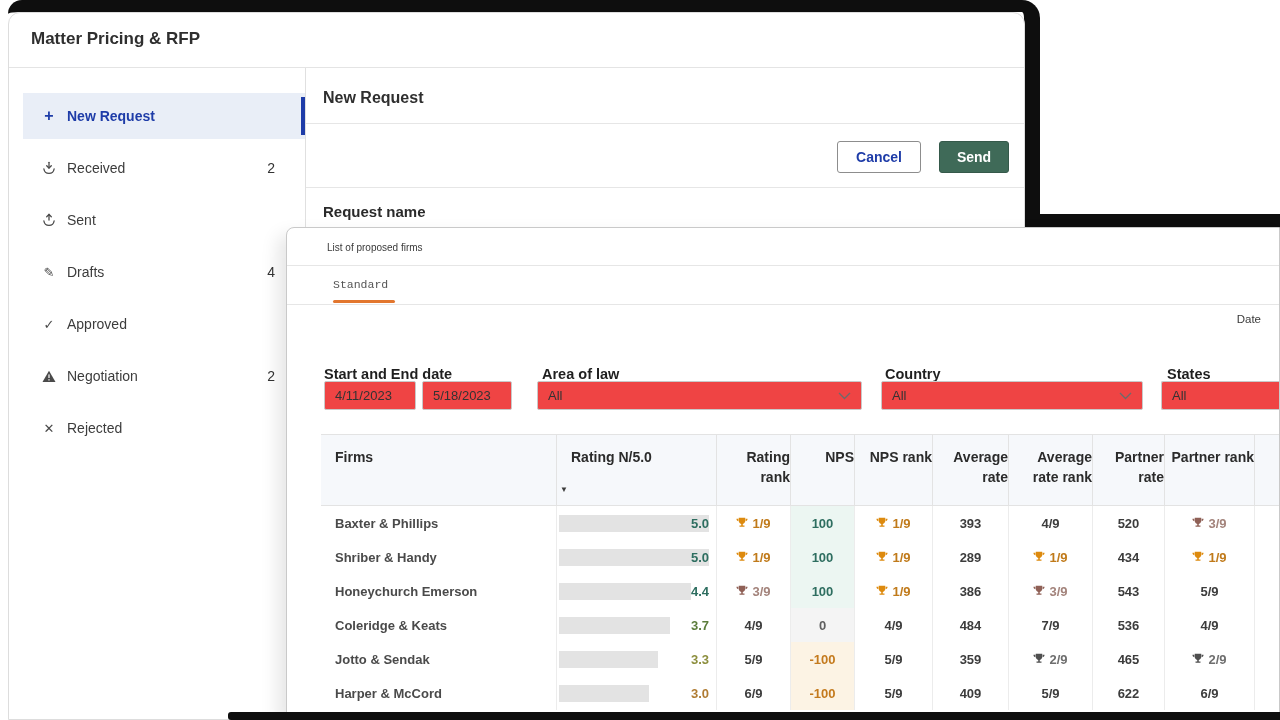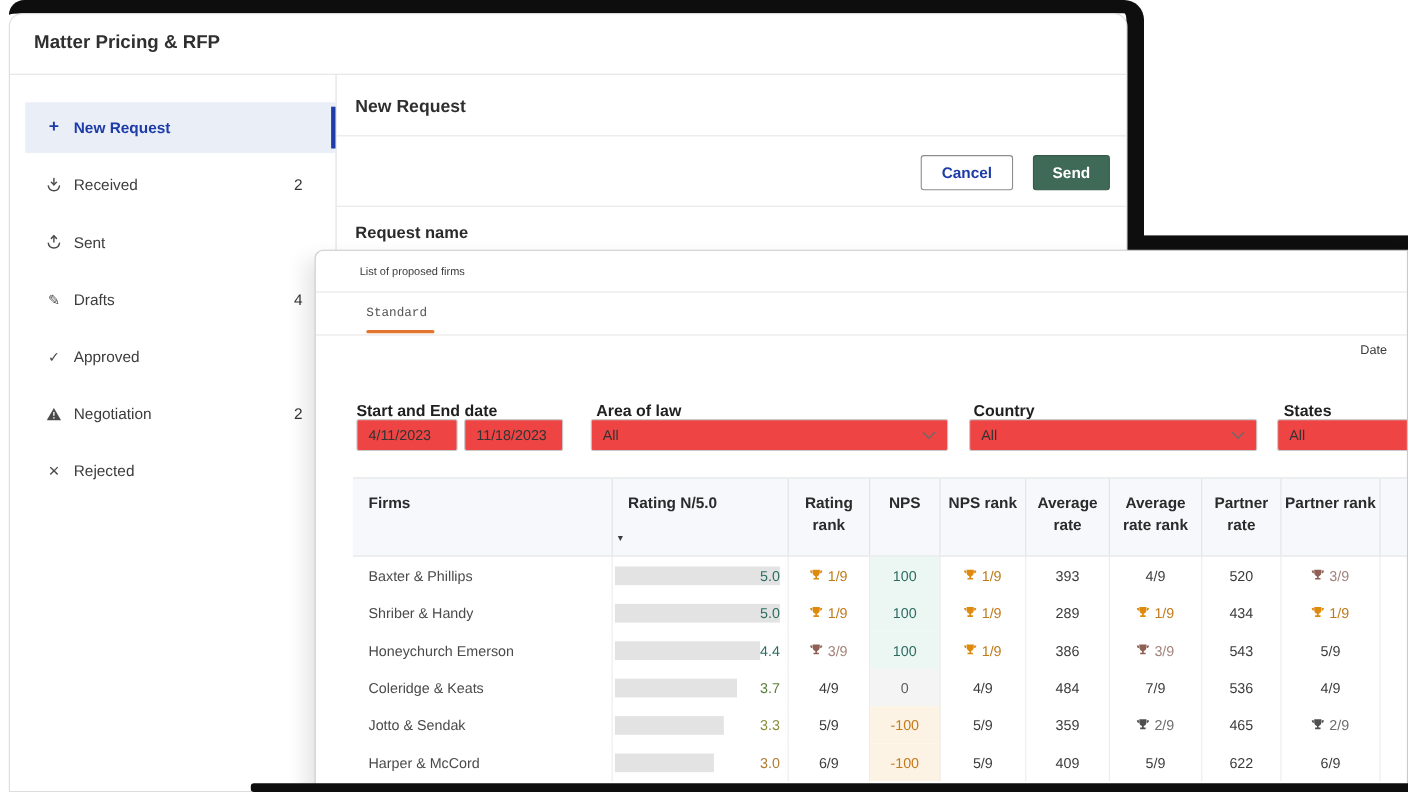--- a/index.html
+++ b/index.html
@@ -59,26 +59,26 @@
 
   .f-label { position:absolute; top:122px; font-size:14.5px; font-weight:bold; color:#1f1f1f;margin-top:16px; }
   .f-box { position:absolute; top:153px; height:29px; border:1px solid #c9c9c9; border-radius:2px;
     background:#ef4444; display:flex; align-items:center; padding:0 10px; font-size:13px; color:#333; }
   .f-select { justify-content:space-between; cursor:pointer; }
 
   
   .table { position:absolute; left:34px; top:206px; width:960px; }
   .thead { display:flex; background:#f6f8fb; border-top:1px solid #e3e3e3; border-bottom:1px solid #e3e3e3; height:72px; }
   .th { font-size:14px; font-weight:bold; color:#2b2b2b; padding-top:13px; line-height:1.4;
-    text-align:center; border-right:1px solid #e3e3e3; position:relative; cursor:pointer; }
+    text-align:right; border-right:1px solid #e3e3e3; position:relative; cursor:pointer; }
   .th.left { text-align:left; padding-left:14px; }
   .th .sort-caret { position:absolute; left:3px; bottom:10px; font-size:8px; color:#3c3c3c; }
   .tr { display:flex; height:34px; align-items:stretch; cursor:pointer; }
   .td { display:flex; align-items:center; justify-content:center; font-size:13px; color:#3c3c3c;
-    border-right:1px solid #ececec; gap:4px; }
+    border-right:1px solid #ececec; gap:4px;font-weight:bold; }
   .td.firm { justify-content:flex-start; padding-left:14px; color:#4a4a4a; }
   .td.rating { position:relative; justify-content:flex-start; padding-left:2px; }
   .rating-bar { height:17px; background:#e3e3e3; }
   .rating-val { position:absolute; right:7px; font-size:13px; }
   .td.num { color:#3c3c3c; }
   .tr > *:nth-child(1), .thead > *:nth-child(1) { width:236px; }
   .tr > *:nth-child(2), .thead > *:nth-child(2) { width:160px; }
   .tr > *:nth-child(3), .thead > *:nth-child(3) { width:74px; }
   .tr > *:nth-child(4), .thead > *:nth-child(4) { width:64px; }
   .tr > *:nth-child(5), .thead > *:nth-child(5) { width:78px; }
@@ -182,21 +182,21 @@
     <div class="ov-tab-underline"></div>
     <div class="ov-div2"></div>
     <div class="ov-date-label">Date</div>
 
     <div class="f-label" style="left:37px">Start and End date</div>
     <div class="f-label" style="left:255px">Area of law</div>
     <div class="f-label" style="left:598px">Country</div>
     <div class="f-label" style="left:880px">States</div>
 
     <div class="f-box" style="left:37px;width:92px">4/11/2023</div>
-    <div class="f-box" style="left:135px;width:90px">11/18/2023</div>
+    <div class="f-box" style="left:135px;width:90px">5/18/2023</div>
     <div class="f-box f-select" style="left:250px;width:325px">
       <span>All</span>
       <span class="chev"><svg width="13" height="8" viewBox="0 0 13 8">
             <path d="M1 1l5.5 5.5L12 1" fill="none" stroke="#6b6b6b" stroke-width="1.3"></path>
           </svg></span>
     </div>
     <div class="f-box f-select" style="left:594px;width:262px">
       <span>All</span>
       <span class="chev"><svg width="13" height="8" viewBox="0 0 13 8">
             <path d="M1 1l5.5 5.5L12 1" fill="none" stroke="#6b6b6b" stroke-width="1.3"></path>

